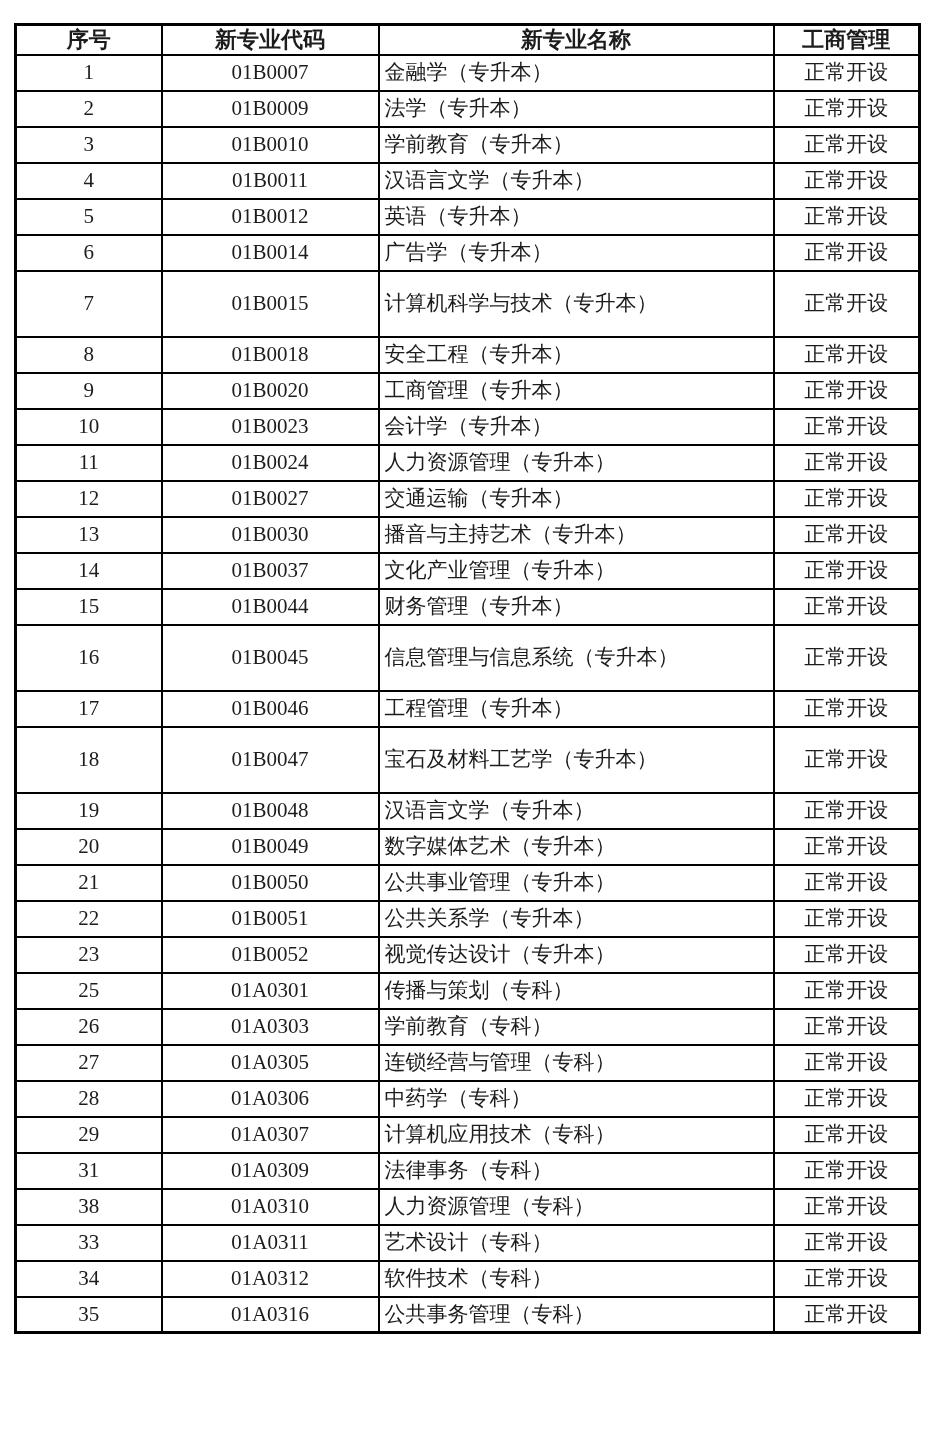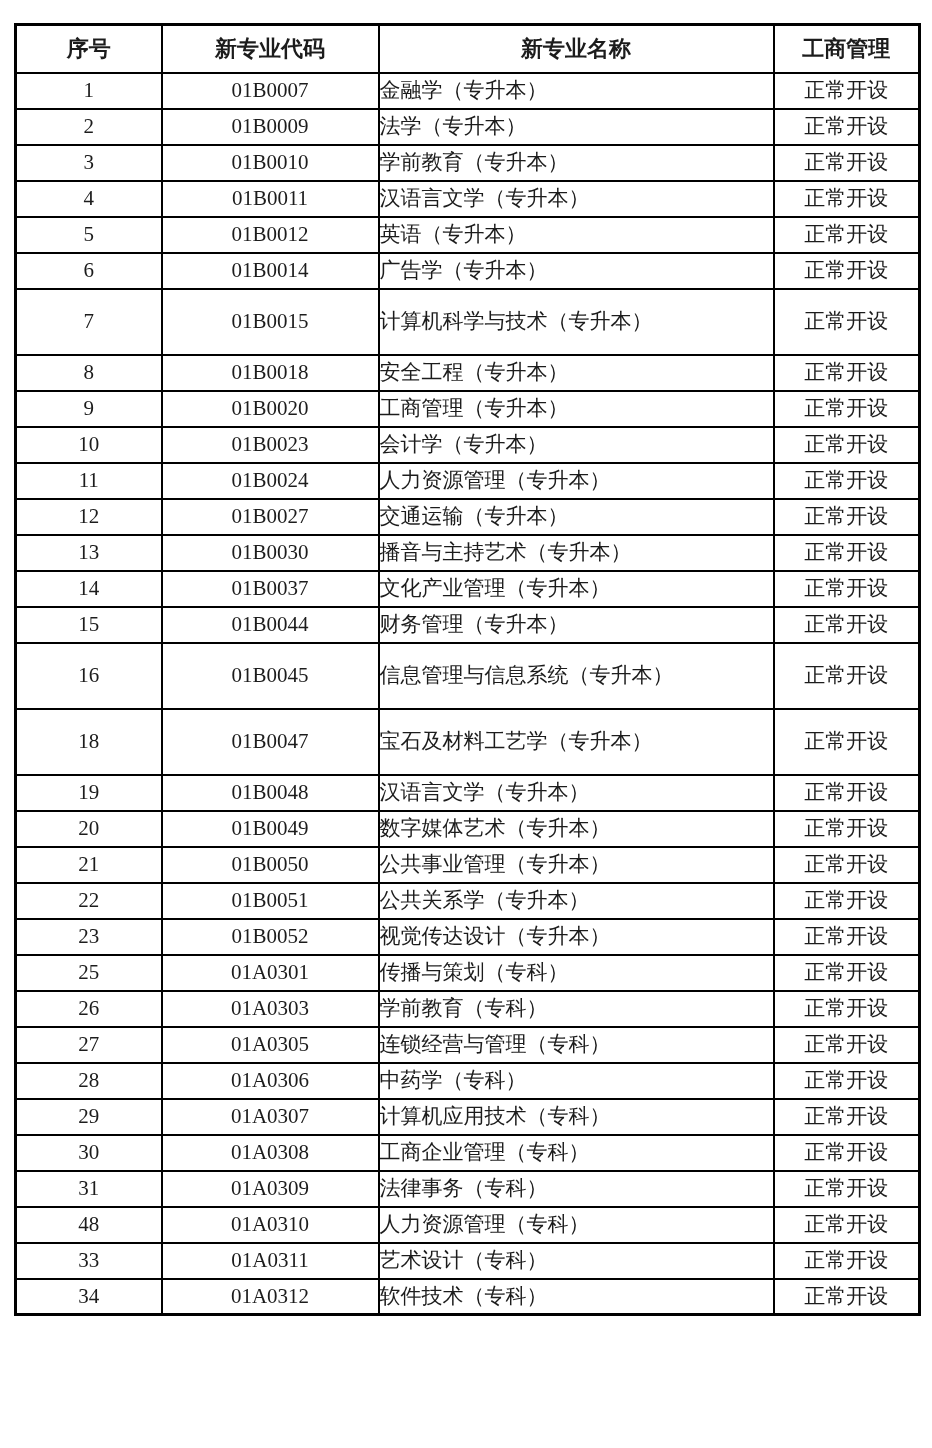--- a/index.html
+++ b/index.html
@@ -31,34 +31,35 @@
     font-size: 21px;
     color: #1c1c1c;
     vertical-align: middle;
     text-align: center;
     padding: 0;
     line-height: 1.25;
     overflow: hidden;
     white-space: nowrap;
   }
   table.majors thead tr {
-    height: 48px;
+    height: 30px;
   }
   table.majors th {
     font-weight: bold;
     font-size: 22px;
   }
   table.majors tbody tr {
     height: 36px;
   }
   table.majors tbody tr.tall {
     height: 66px;
   }
   table.majors td.c-name {
     text-align: left;
+    padding-left: 5px;
     margin-left: 40px;
   }
   col.w-index  { width: 146px; }
   col.w-code   { width: 217px; }
   col.w-name   { width: 395px; }
   col.w-status { width: 146px; }
 </style>
 </head>
 <body>
 
@@ -168,20 +169,26 @@
     <td class="c-code">01B0044</td>
     <td class="c-name">财务管理（专升本）</td>
     <td class="c-status">正常开设</td>
   </tr>
         <tr class="tall">
     <td class="c-index">16</td>
     <td class="c-code">01B0045</td>
     <td class="c-name">信息管理与信息系统（专升本）</td>
     <td class="c-status">正常开设</td>
   </tr>
+        <tr>
+    <td class="c-index">17</td>
+    <td class="c-code">01B0046</td>
+    <td class="c-name">工程管理（专升本）</td>
+    <td class="c-status">正常开设</td>
+  </tr>
         <tr class="tall">
     <td class="c-index">18</td>
     <td class="c-code">01B0047</td>
     <td class="c-name">宝石及材料工艺学（专升本）</td>
     <td class="c-status">正常开设</td>
   </tr>
         <tr>
     <td class="c-index">19</td>
     <td class="c-code">01B0048</td>
     <td class="c-name">汉语言文学（专升本）</td>
@@ -235,44 +242,44 @@
     <td class="c-name">中药学（专科）</td>
     <td class="c-status">正常开设</td>
   </tr>
         <tr>
     <td class="c-index">29</td>
     <td class="c-code">01A0307</td>
     <td class="c-name">计算机应用技术（专科）</td>
     <td class="c-status">正常开设</td>
   </tr>
         <tr>
-    <td class="c-index">30</td>
-    <td class="c-code">01A0308</td>
-    <td class="c-name">工商企业管理（专科）</td>
-    <td class="c-status">正常开设</td>
-  </tr>
-        <tr>
     <td class="c-index">31</td>
     <td class="c-code">01A0309</td>
     <td class="c-name">法律事务（专科）</td>
     <td class="c-status">正常开设</td>
   </tr>
         <tr>
-    <td class="c-index">48</td>
+    <td class="c-index">38</td>
     <td class="c-code">01A0310</td>
     <td class="c-name">人力资源管理（专科）</td>
     <td class="c-status">正常开设</td>
   </tr>
         <tr>
     <td class="c-index">33</td>
     <td class="c-code">01A0311</td>
     <td class="c-name">艺术设计（专科）</td>
     <td class="c-status">正常开设</td>
   </tr>
         <tr>
     <td class="c-index">34</td>
     <td class="c-code">01A0312</td>
     <td class="c-name">软件技术（专科）</td>
+    <td class="c-status">正常开设</td>
+  </tr>
+        <tr>
+    <td class="c-index">35</td>
+    <td class="c-code">01A0316</td>
+    <td class="c-name">公共事务管理（专科）</td>
     <td class="c-status">正常开设</td>
   </tr>
       </tbody>
   </table>
 </div>
 
 </body></html>

